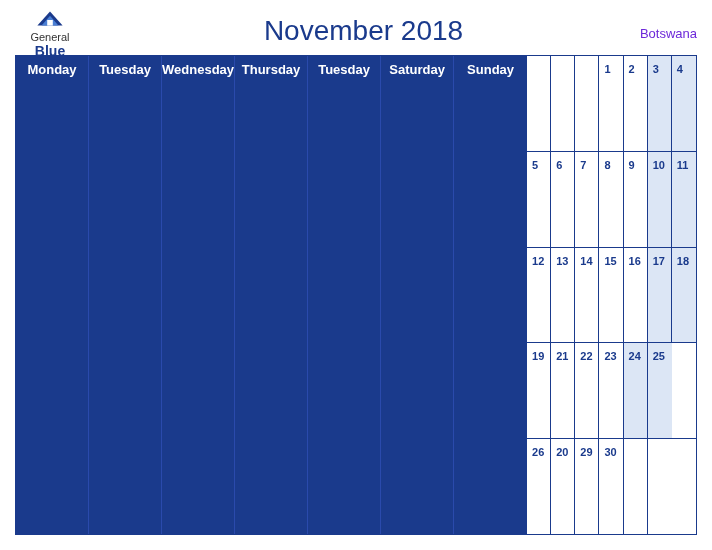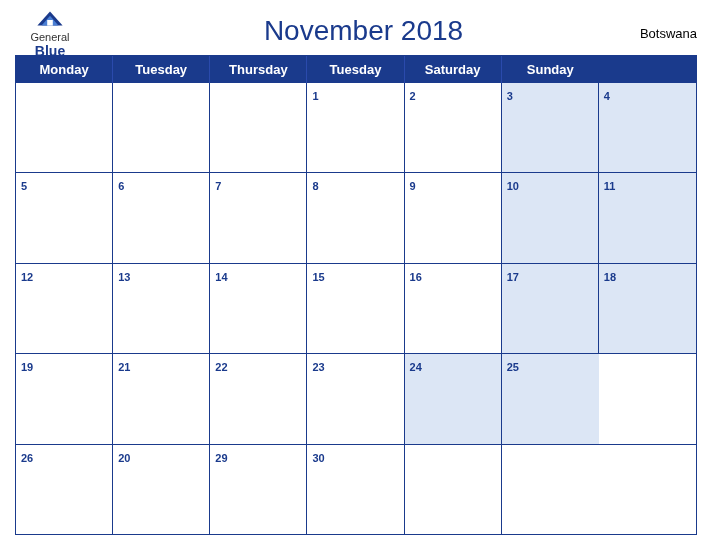--- a/index.html
+++ b/index.html
@@ -55,26 +55,25 @@
       font-weight: normal;
       text-align: center;
       margin-left: 15px;
     }
     .country {
       position: absolute;
       right: 0;
       top: 50%;
       transform: translateY(-50%);
       font-size: 13px;
-      color: #000000;
+      color: #6d28d9;
     }
     .calendar-grid {
       flex: 1;
       display: flex;
-      flex-direction: column;
       border: 1px solid #1a3a8c;
     }
     .day-headers {
       display: grid;
       grid-template-columns: repeat(7, 1fr);
       background: #1a3a8c;
     }
     .day-header {
       text-align: center;
       color: #fff;
@@ -137,20 +136,21 @@
       <span class="logo-text-blue">Blue</span>
     </div>
     <h1 class="title">November 2018</h1>
     <span class="country">Botswana</span>
   </div>
 
   <div class="calendar-grid">
     <div class="day-headers">
     <div class="day-header">Monday</div>
         <div class="day-header">Tuesday</div>
+        <div class="day-header">Wednesday</div>
         <div class="day-header">Thursday</div>
         <div class="day-header">Tuesday</div>
         <div class="day-header">Saturday</div>
         <div class="day-header">Sunday</div>
       </div>
     <div class="weeks">
     <div class="week-row">
           <div class="day-cell empty"></div>
           <div class="day-cell empty"></div>
           <div class="day-cell empty"></div>

